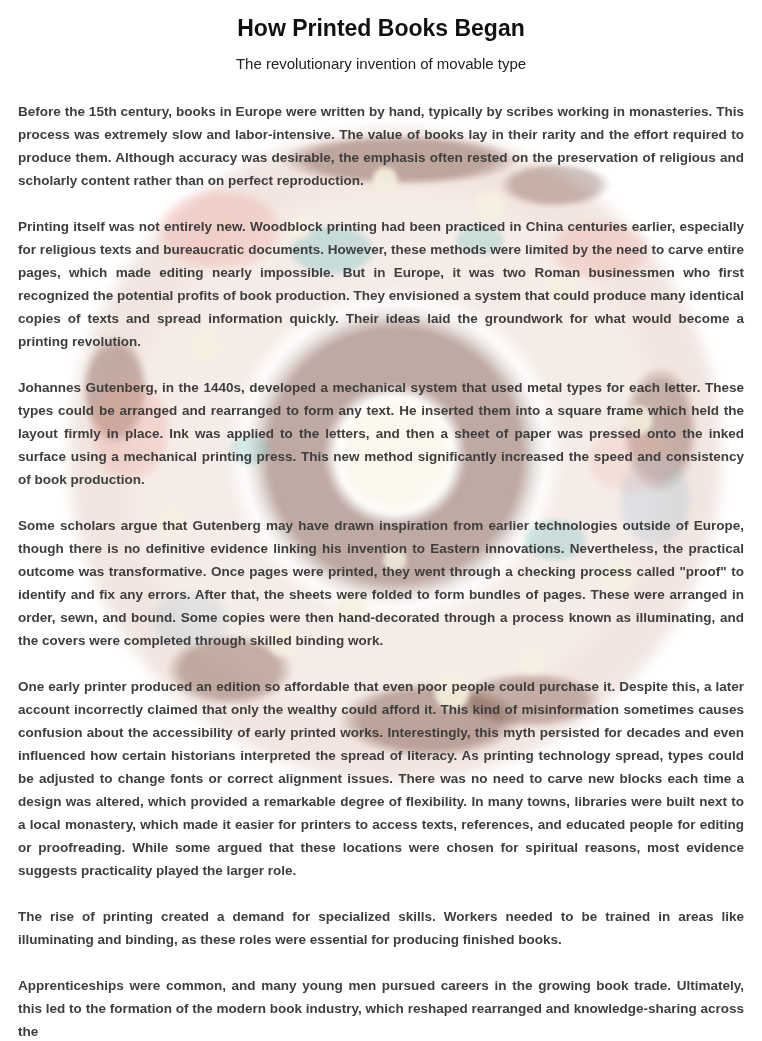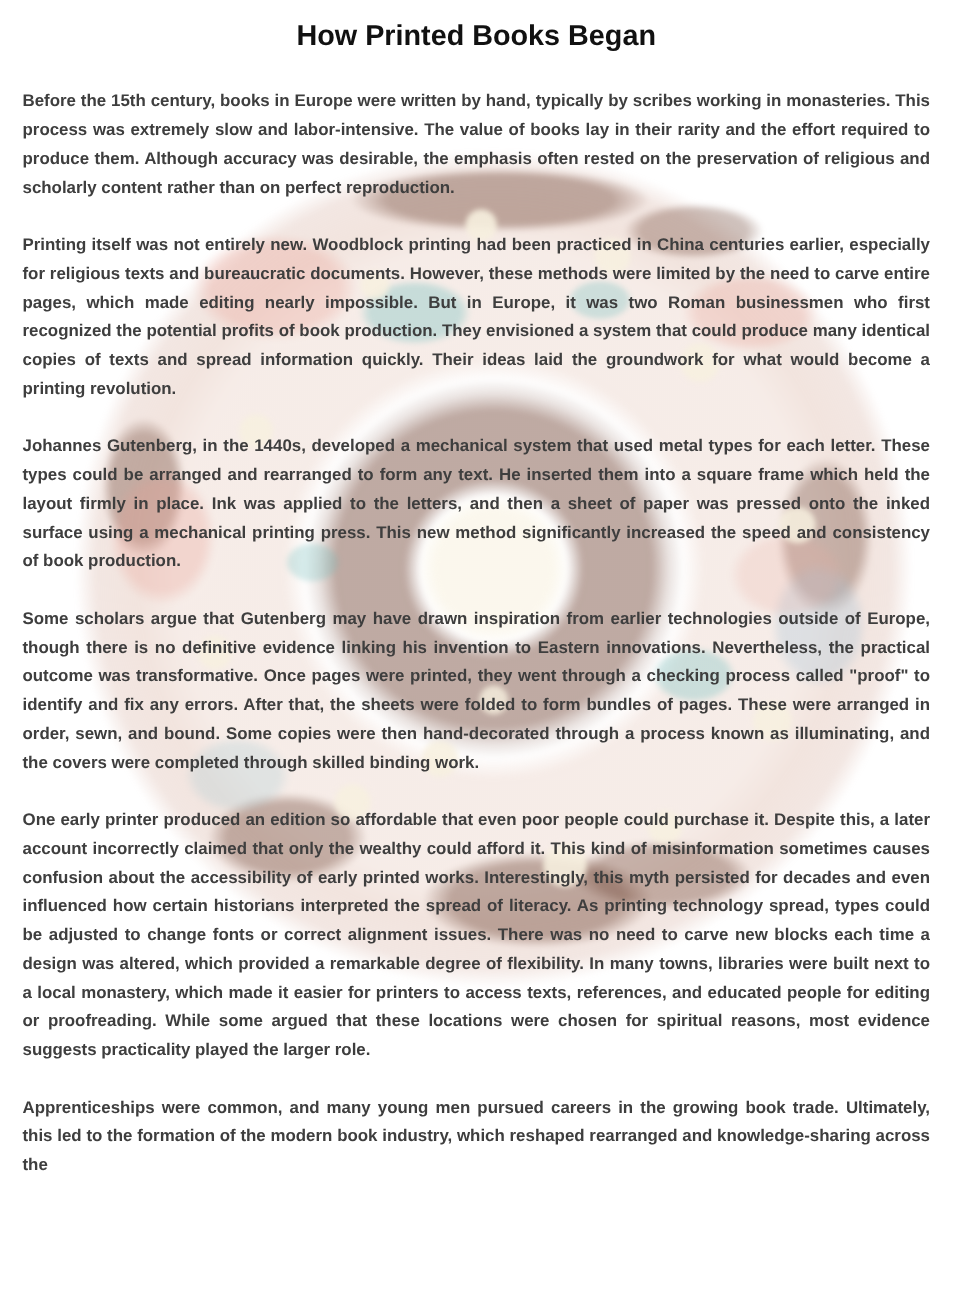--- a/index.html
+++ b/index.html
@@ -117,24 +117,26 @@
 </head>
 <body>
 
 <div class="page">
 
   <div class="wm-logo"></div>
 
 
   <div class="content">
     <h1 class="title">How Printed Books Began</h1>
+    <h2 class="subtitle">The revolutionary invention of movable type</h2>
 
     <div class="body-text">
       <p>Before the 15th century, books in Europe were written by hand, typically by scribes working in monasteries. This process was extremely slow and labor-intensive. The value of books lay in their rarity and the effort required to produce them. Although accuracy was desirable, the emphasis often rested on the preservation of religious and scholarly content rather than on perfect reproduction.</p>
       <p>Printing itself was not entirely new. Woodblock printing had been practiced in China centuries earlier, especially for religious texts and bureaucratic documents. However, these methods were limited by the need to carve entire pages, which made editing nearly impossible. But in Europe, it was two Roman businessmen who first recognized the potential profits of book production. They envisioned a system that could produce many identical copies of texts and spread information quickly. Their ideas laid the groundwork for what would become a printing revolution.</p>
       <p>Johannes Gutenberg, in the 1440s, developed a mechanical system that used metal types for each letter. These types could be arranged and rearranged to form any text. He inserted them into a square frame which held the layout firmly in place. Ink was applied to the letters, and then a sheet of paper was pressed onto the inked surface using a mechanical printing press. This new method significantly increased the speed and consistency of book production.</p>
       <p>Some scholars argue that Gutenberg may have drawn inspiration from earlier technologies outside of Europe, though there is no definitive evidence linking his invention to Eastern innovations. Nevertheless, the practical outcome was transformative. Once pages were printed, they went through a checking process called "proof" to identify and fix any errors. After that, the sheets were folded to form bundles of pages. These were arranged in order, sewn, and bound. Some copies were then hand-decorated through a process known as illuminating, and the covers were completed through skilled binding work.</p>
       <p>One early printer produced an edition so affordable that even poor people could purchase it. Despite this, a later account incorrectly claimed that only the wealthy could afford it. This kind of misinformation sometimes causes confusion about the accessibility of early printed works. Interestingly, this myth persisted for decades and even influenced how certain historians interpreted the spread of literacy. As printing technology spread, types could be adjusted to change fonts or correct alignment issues. There was no need to carve new blocks each time a design was altered, which provided a remarkable degree of flexibility. In many towns, libraries were built next to a local monastery, which made it easier for printers to access texts, references, and educated people for editing or proofreading. While some argued that these locations were chosen for spiritual reasons, most evidence suggests practicality played the larger role.</p>
+      <p>The rise of printing created a demand for specialized skills. Workers needed to be trained in areas like illuminating and binding, as these roles were essential for producing finished books.</p>
       <p>Apprenticeships were common, and many young men pursued careers in the growing book trade. Ultimately, this led to the formation of the modern book industry, which reshaped rearranged and knowledge-sharing across the</p>
     </div>
   </div>
 
 </div>
 
 </body></html>

